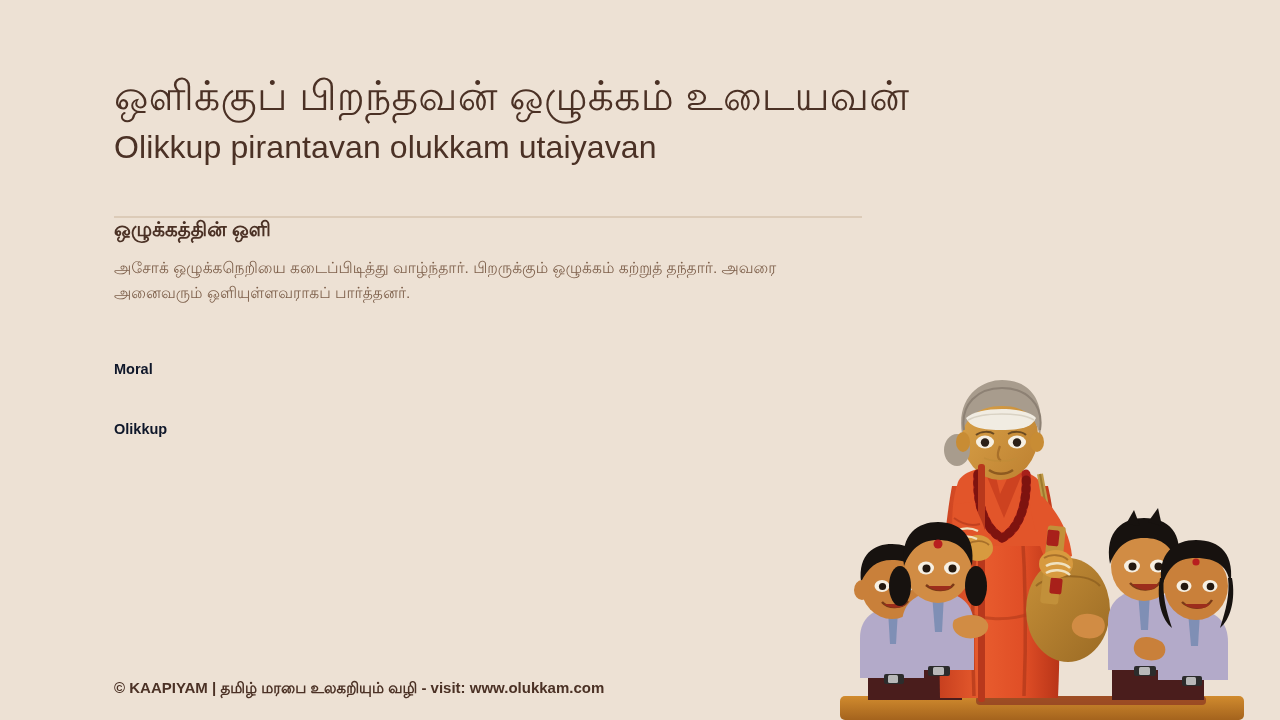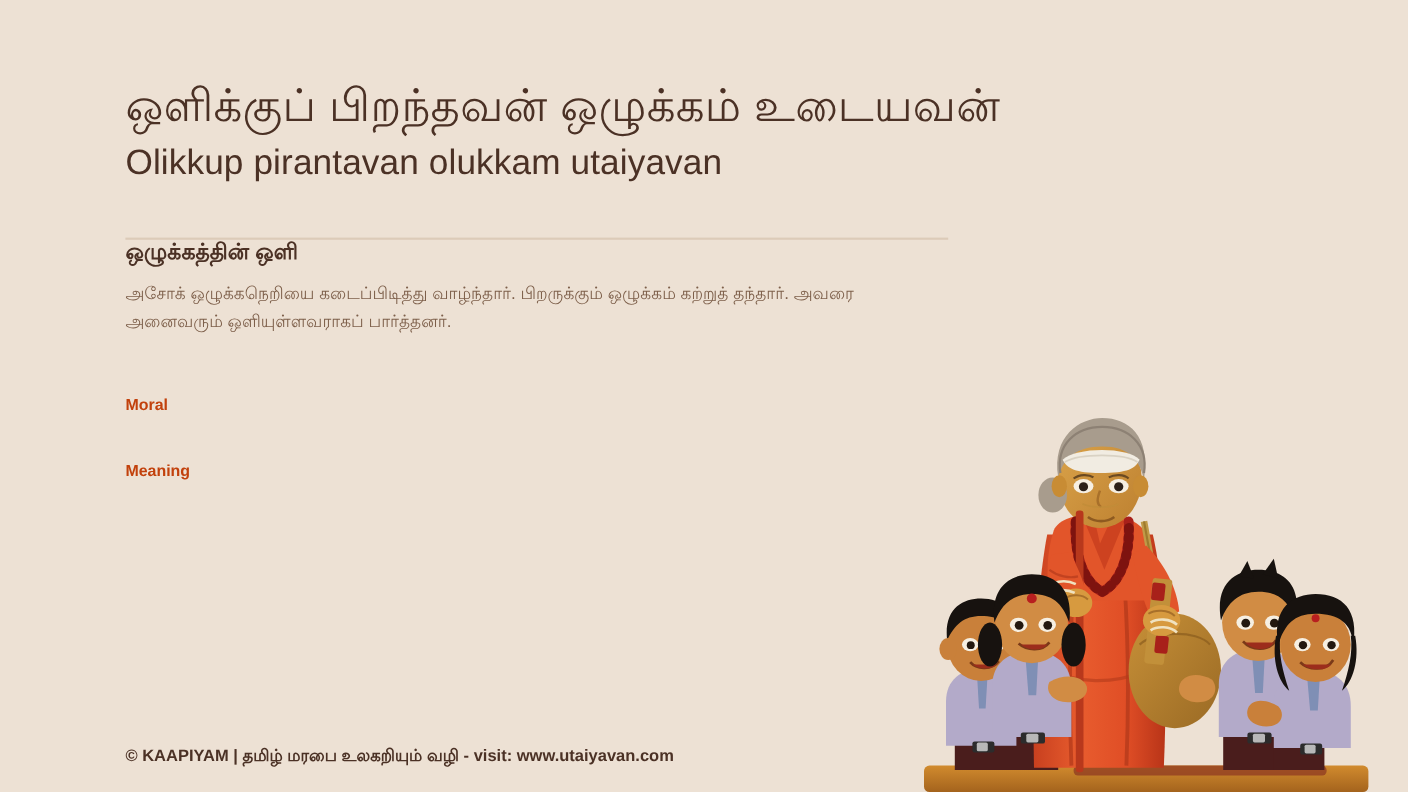--- a/index.html
+++ b/index.html
@@ -89,21 +89,21 @@
     max-width: 752px;
   }
 
   .block { margin-top: 42px; }
   .block.first { margin-top: 54px; }
 
   .label {
     margin: 0;
     font-size: 14.5px;
     font-weight: 700;
-    color: #c2410c;
+    color: #0f172a;
     line-height: 1.3;
   }
   .value {
     margin: 12px 0 0 0;
     font-size: 15.5px;
     line-height: 1.5;
     color: #7d5f4a;
   }
 
   .footer {
@@ -323,19 +323,19 @@
 
     <h3 class="section-heading">ஒழுக்கத்தின் ஒளி</h3>
 
     <p class="story">அசோக் ஒழுக்கநெறியை கடைப்பிடித்து வாழ்ந்தார். பிறருக்கும் ஒழுக்கம் கற்றுத் தந்தார். அவரை அனைவரும் ஒளியுள்ளவராகப் பார்த்தனர்.</p>
 
     <div class="block first">
       <p class="label">Moral</p>
     </div>
 
     <div class="block">
-      <p class="label">Meaning</p>
+      <p class="label">Olikkup</p>
     </div>
   </div>
 
-  <div class="footer">© KAAPIYAM | தமிழ் மரபை உலகறியும் வழி - visit: www.utaiyavan.com</div>
+  <div class="footer">© KAAPIYAM | தமிழ் மரபை உலகறியும் வழி - visit: www.olukkam.com</div>
 
 </div>
 
 </body></html>

